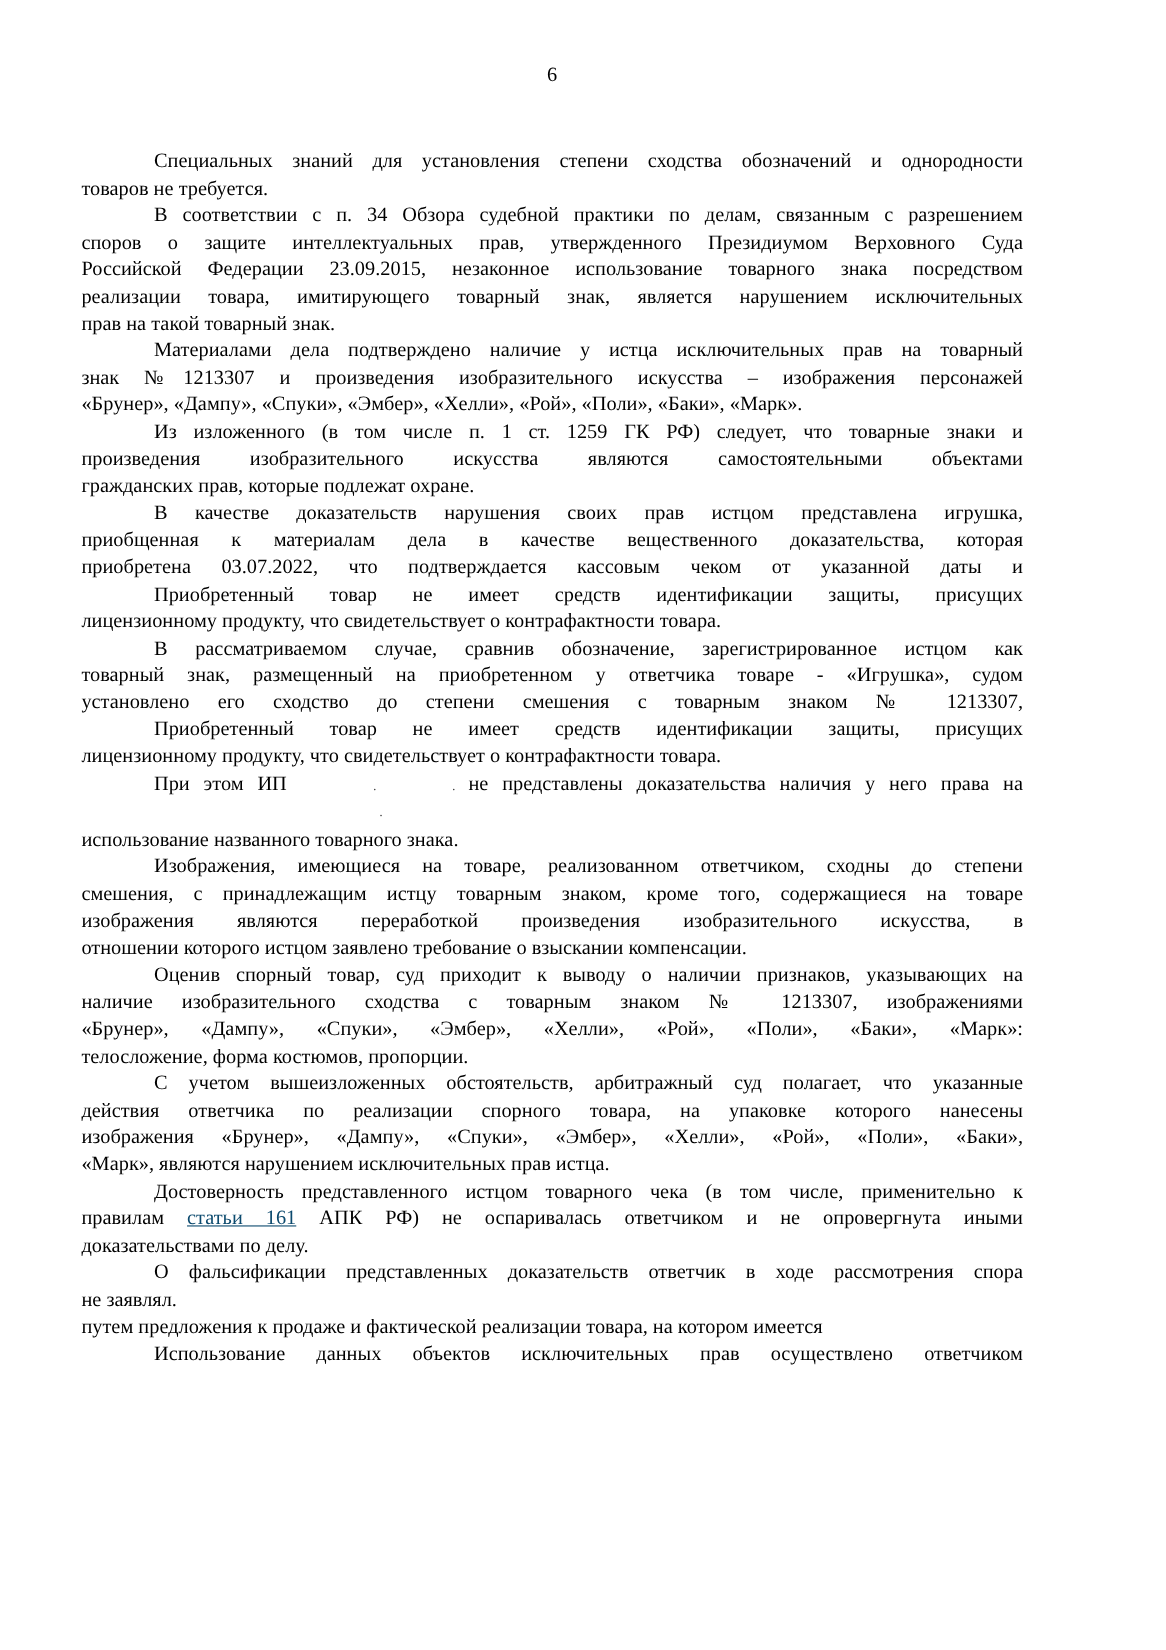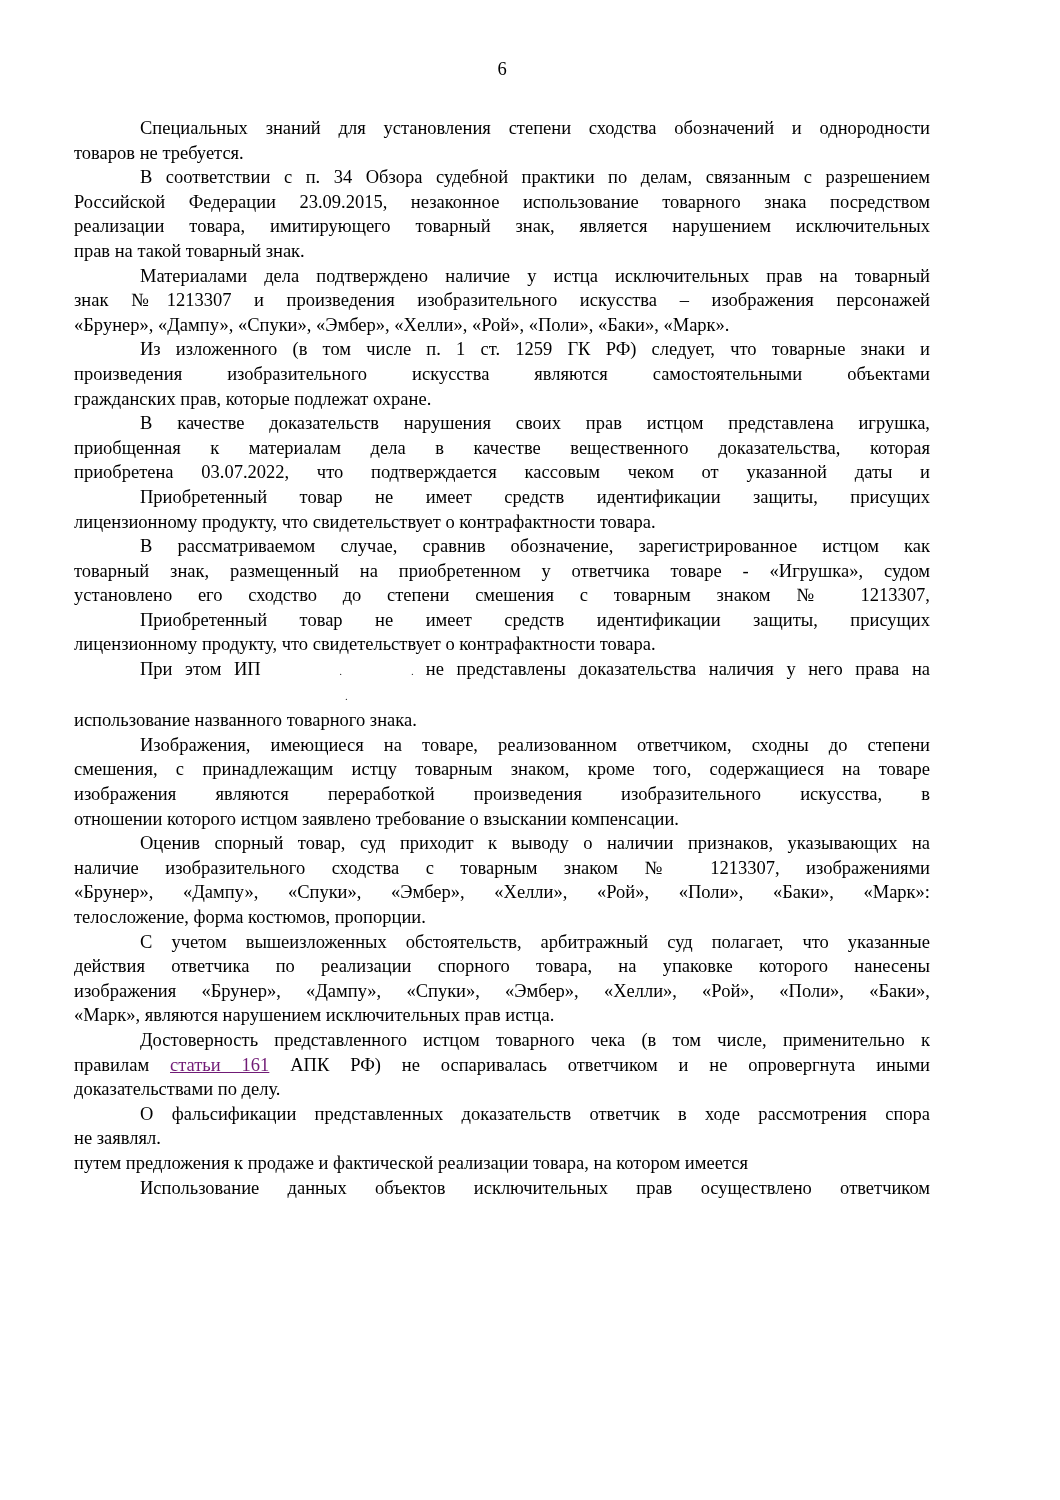--- a/index.html
+++ b/index.html
@@ -17,21 +17,21 @@
     top: 57px;
     left: 74px;
     width: 856px;
     text-align: center;
     font-size: 18.5px;
     line-height: 24.6px;
   }
   .doc-body {
     position: absolute;
     left: 74px;
-    top: 116px;
+    top: 135px;
     width: 856px;
     font-size: 18.5px;
     line-height: 24.6px;
   }
   .para { margin: 0; padding: 0; }
   .line {
     text-align: justify;
     text-align-last: justify;
   }
   .line.first { text-indent: 66px; }
@@ -58,20 +58,21 @@
 
 <div class="page">
   <div class="page-number">6</div>
   <div class="doc-body" id="doc-body" style="color: rgb(0, 0, 0); background: rgb(255, 255, 255);">
       <div class="para">
         <div class="line first">Специальных знаний для установления степени сходства обозначений и однородности</div>
         <div class="line last">товаров не требуется.</div>
       </div>
       <div class="para">
         <div class="line first">В соответствии с п. 34 Обзора судебной практики по делам, связанным с разрешением</div>
+        <div class="line">споров о защите интеллектуальных прав, утвержденного Президиумом Верховного Суда</div>
         <div class="line">Российской Федерации 23.09.2015, незаконное использование товарного знака посредством</div>
         <div class="line">реализации товара, имитирующего товарный знак, является нарушением исключительных</div>
         <div class="line last">прав на такой товарный знак.</div>
       </div>
       <div class="para">
         <div class="line first">Материалами дела подтверждено наличие у истца исключительных прав на товарный</div>
         <div class="line">знак №1213307 и произведения изобразительного искусства – изображения персонажей</div>
         <div class="line last">«Брунер», «Дампу», «Спуки», «Эмбер», «Хелли», «Рой», «Поли», «Баки», «Марк».</div>
       </div>
       <div class="para">
@@ -117,21 +118,21 @@
         <div class="line last">телосложение, форма костюмов, пропорции.</div>
       </div>
       <div class="para">
         <div class="line first">С учетом вышеизложенных обстоятельств, арбитражный суд полагает, что указанные</div>
         <div class="line">действия ответчика по реализации спорного товара, на упаковке которого нанесены</div>
         <div class="line">изображения «Брунер», «Дампу», «Спуки», «Эмбер», «Хелли», «Рой», «Поли», «Баки»,</div>
         <div class="line last">«Марк», являются нарушением исключительных прав истца.</div>
       </div>
       <div class="para">
         <div class="line first">Достоверность представленного истцом товарного чека (в том числе, применительно к</div>
-        <div class="line">правилам <a class="doc-link" href="#" style="color: #701a75;">статьи 161</a> АПК РФ) не оспаривалась ответчиком и не опровергнута иными</div>
+        <div class="line">правилам <a class="doc-link" href="#" style="color: #0c4a6e;">статьи 161</a> АПК РФ) не оспаривалась ответчиком и не опровергнута иными</div>
         <div class="line last">доказательствами по делу.</div>
       </div>
       <div class="para">
         <div class="line first">О фальсификации представленных доказательств ответчик в ходе рассмотрения спора</div>
         <div class="line last">не заявлял.</div>
       </div>
       <div class="para">
         <div class="line last">путем предложения к продаже и фактической реализации товара, на котором имеется</div>
         <div class="line first">Использование данных объектов исключительных прав осуществлено ответчиком</div>
       </div>

